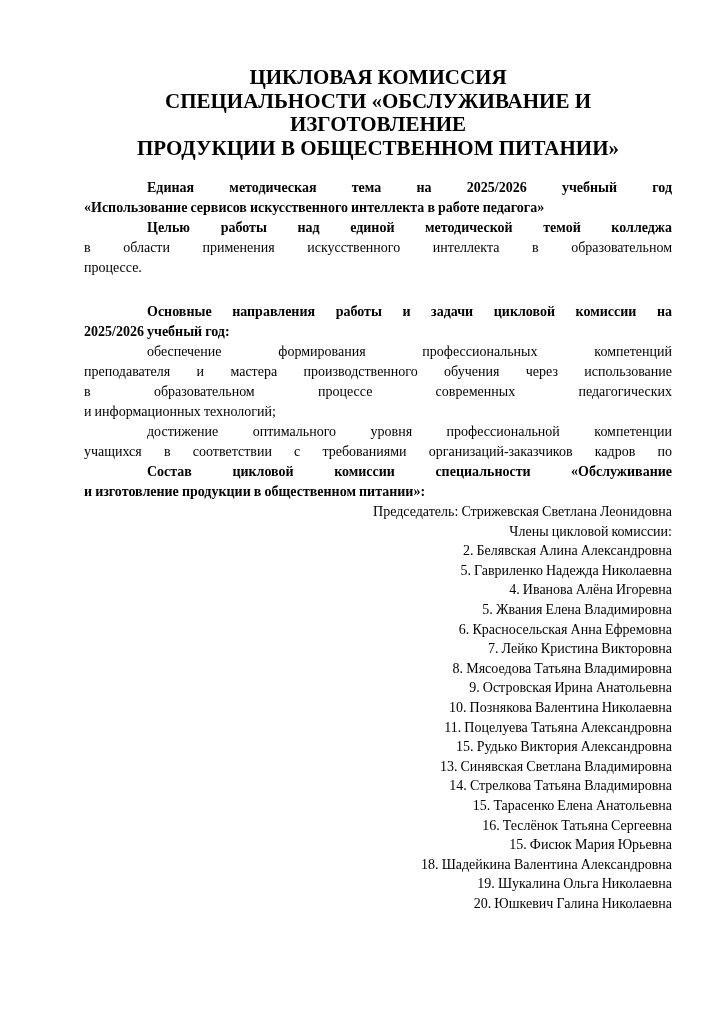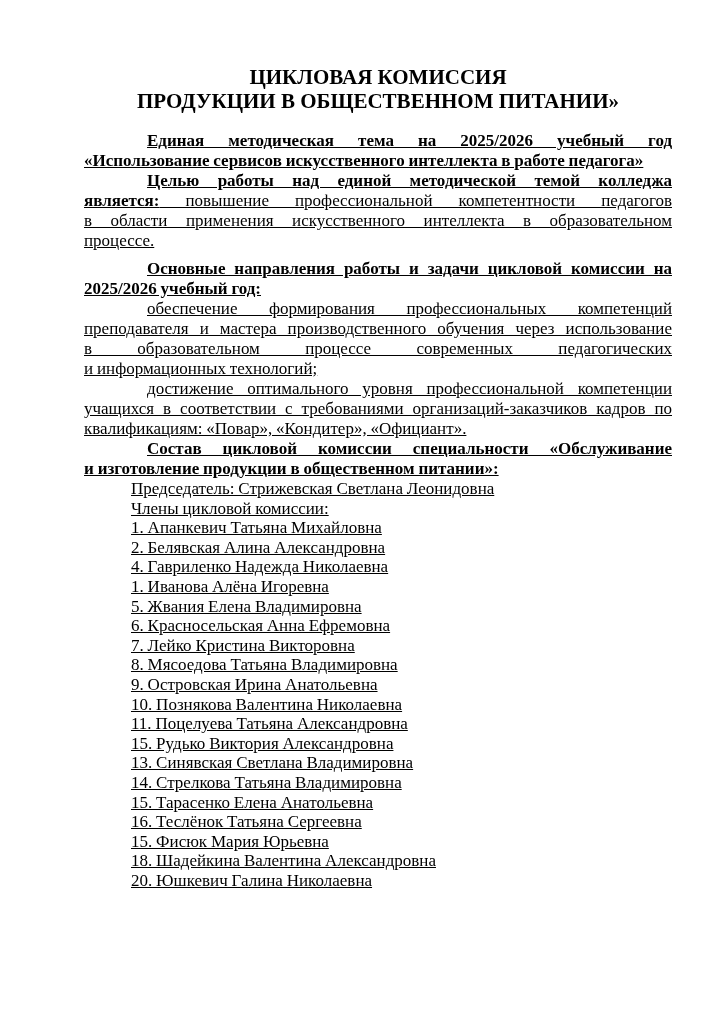--- a/index.html
+++ b/index.html
@@ -11,87 +11,86 @@
     font-family:"Liberation Serif","DejaVu Serif",serif;
     color:#000;
   }
   .content{position:absolute;left:84px;top:66px;width:588px;}
   .doc-title{
     font-weight:bold;
     font-size:21px;
     line-height:23.5px;
     text-align:center;
   }
-  .doc-body{margin-top:18px;font-size:17px;line-height:20px;text-decoration:underline;}
+  .doc-body{margin-top:18px;font-size:14px;line-height:20px;}
   .para{margin:0;}
-  .para.gap{margin-top:8px;}
+  .para.gap{margin-top:24px;}
   .line{word-spacing:-0.4px;}
   .line.just{text-align:justify;text-align-last:justify;}
   .line.ind-para{padding-left:63px;}
-  .line.ind-list{padding-left:47px;}
+  .line.ind-list{padding-left:47px;text-align:right;}
   .b{font-weight:bold;}
   .list-block{line-height:19.6px;}
 </style>
 </head>
 <body>
 
 <div class="page">
   <div class="content">
     <div class="doc-title" id="doc-title">
         <div class="title-line">ЦИКЛОВАЯ КОМИССИЯ</div>
+        <div class="title-line">СПЕЦИАЛЬНОСТИ «ОБСЛУЖИВАНИЕ И ИЗГОТОВЛЕНИЕ</div>
         <div class="title-line">ПРОДУКЦИИ В ОБЩЕСТВЕННОМ ПИТАНИИ»</div>
       </div>
     <div class="doc-body" id="doc-body">
         <div class="para">
           <div class="line just ind-para"><span class="b">Единая методическая тема на 2025/2026 учебный год</span></div>
           <div class="line"><span class="b">«Использование сервисов искусственного интеллекта в работе педагога»</span></div>
         </div>
         <div class="para">
           <div class="line just ind-para"><span class="b">Целью работы над единой методической темой колледжа</span></div>
-          <div class="line just"><span class="b">является:</span><span> повышение профессиональной компетентности педагогов</span></div>
           <div class="line just"><span>в&nbsp;области применения искусственного интеллекта в образовательном</span></div>
           <div class="line"><span>процессе.</span></div>
         </div>
         <div class="para gap">
           <div class="line just ind-para"><span class="b">Основные направления работы и задачи цикловой комиссии на</span></div>
           <div class="line"><span class="b">2025/2026 учебный год:</span></div>
         </div>
         <div class="para">
           <div class="line just ind-para"><span>обеспечение формирования профессиональных компетенций</span></div>
           <div class="line just"><span>преподавателя и мастера производственного обучения через использование</span></div>
           <div class="line just"><span>в&nbsp;образовательном процессе современных педагогических</span></div>
           <div class="line"><span>и&nbsp;информационных технологий;</span></div>
         </div>
         <div class="para">
           <div class="line just ind-para"><span>достижение оптимального уровня профессиональной компетенции</span></div>
           <div class="line just"><span>учащихся в соответствии с требованиями организаций-заказчиков кадров по</span></div>
-          <div class="line"><span>квалификациям: «Повар», «Кондитер», «Официант».</span></div>
         </div>
         <div class="para">
           <div class="line just ind-para"><span class="b">Состав цикловой комиссии специальности «Обслуживание</span></div>
           <div class="line"><span class="b">и&nbsp;изготовление продукции в общественном питании»:</span></div>
         </div>
         <div class="list-block">
           <div class="line ind-list"><span>Председатель: Стрижевская Светлана Леонидовна</span></div>
           <div class="line ind-list"><span>Члены цикловой комиссии:</span></div>
-          <div class="line ind-list"><span>1. Апанкевич Татьяна Михайловна</span></div>
           <div class="line ind-list"><span>2. Белявская Алина Александровна</span></div>
-          <div class="line ind-list"><span>4. Гавриленко Надежда Николаевна</span></div>
-          <div class="line ind-list"><span>1. Иванова Алёна Игоревна</span></div>
+          <div class="line ind-list"><span>5. Гавриленко Надежда Николаевна</span></div>
+          <div class="line ind-list"><span>4. Иванова Алёна Игоревна</span></div>
           <div class="line ind-list"><span>5. Жвания Елена Владимировна</span></div>
           <div class="line ind-list"><span>6. Красносельская Анна Ефремовна</span></div>
           <div class="line ind-list"><span>7. Лейко Кристина Викторовна</span></div>
           <div class="line ind-list"><span>8. Мясоедова Татьяна Владимировна</span></div>
           <div class="line ind-list"><span>9. Островская Ирина Анатольевна</span></div>
           <div class="line ind-list"><span>10. Познякова Валентина Николаевна</span></div>
           <div class="line ind-list"><span>11. Поцелуева Татьяна Александровна</span></div>
           <div class="line ind-list"><span>15. Рудько Виктория Александровна</span></div>
           <div class="line ind-list"><span>13. Синявская Светлана Владимировна</span></div>
           <div class="line ind-list"><span>14. Стрелкова Татьяна Владимировна</span></div>
           <div class="line ind-list"><span>15. Тарасенко Елена Анатольевна</span></div>
           <div class="line ind-list"><span>16. Теслёнок Татьяна Сергеевна</span></div>
           <div class="line ind-list"><span>15. Фисюк Мария Юрьевна</span></div>
           <div class="line ind-list"><span>18. Шадейкина Валентина Александровна</span></div>
+          <div class="line ind-list"><span>19. Шукалина Ольга Николаевна</span></div>
           <div class="line ind-list"><span>20. Юшкевич Галина Николаевна</span></div>
         </div>
       </div>
   </div>
 </div>
 
 </body></html>

